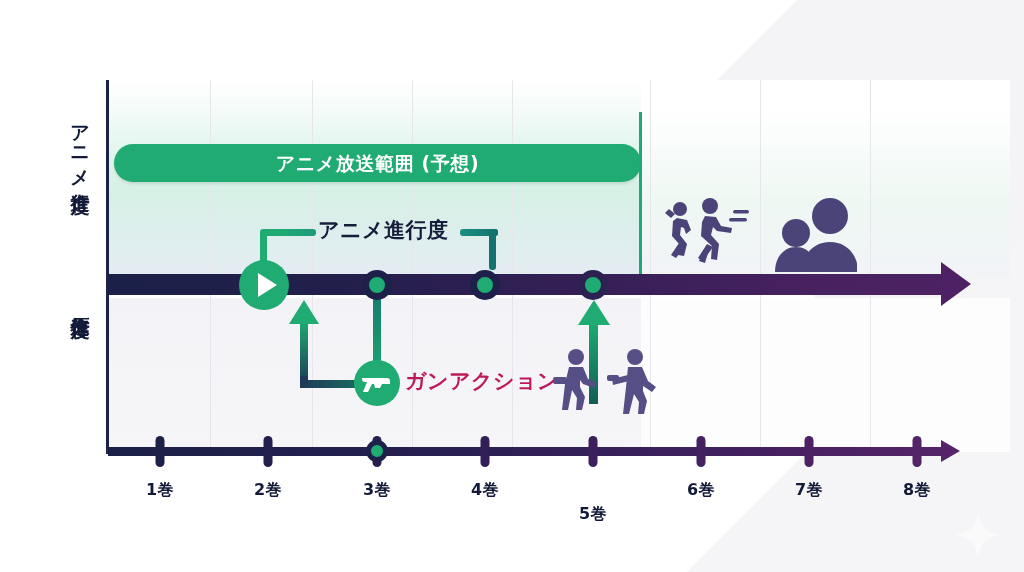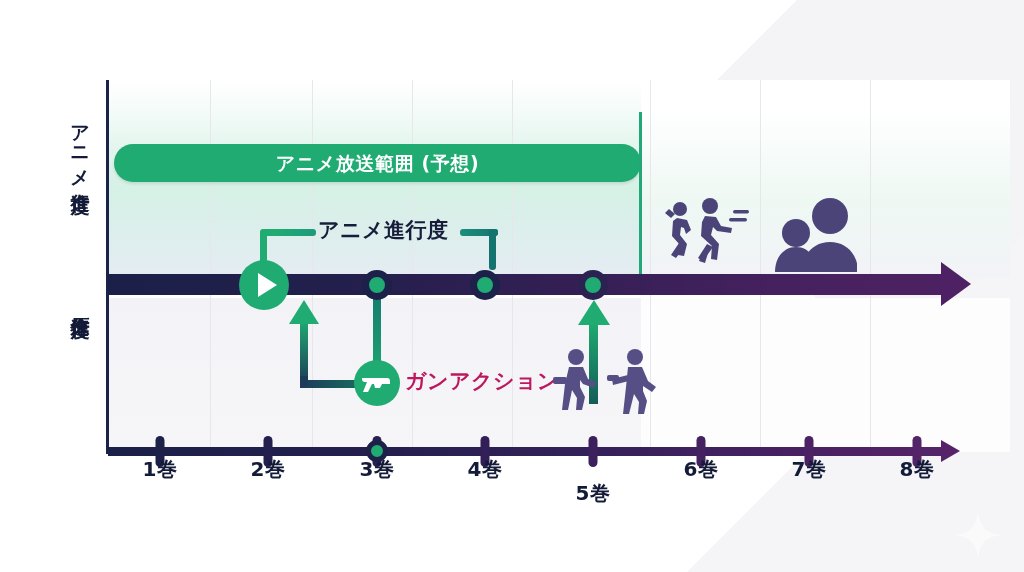--- a/index.html
+++ b/index.html
@@ -311,26 +311,26 @@
   .tick {
     position: absolute;
     top: 436px;
     width: 9px;
     height: 31px;
     border-radius: 5px;
     transform: translateX(-50%);
   }
   .tick-label {
     position: absolute;
-    top: 456px;
+    top: 480px;
     width: 70px;
     margin-left: -35px;
     text-align: center;
     color: #141b38;
-    font-size: 20px;
+    font-size: 16px;
     font-weight: 700;
     letter-spacing: .5px;
   }
   
   .bottom-node {
     position: absolute;
     left: 377px;
     top: 451px;
     width: 22px;
     height: 22px;

